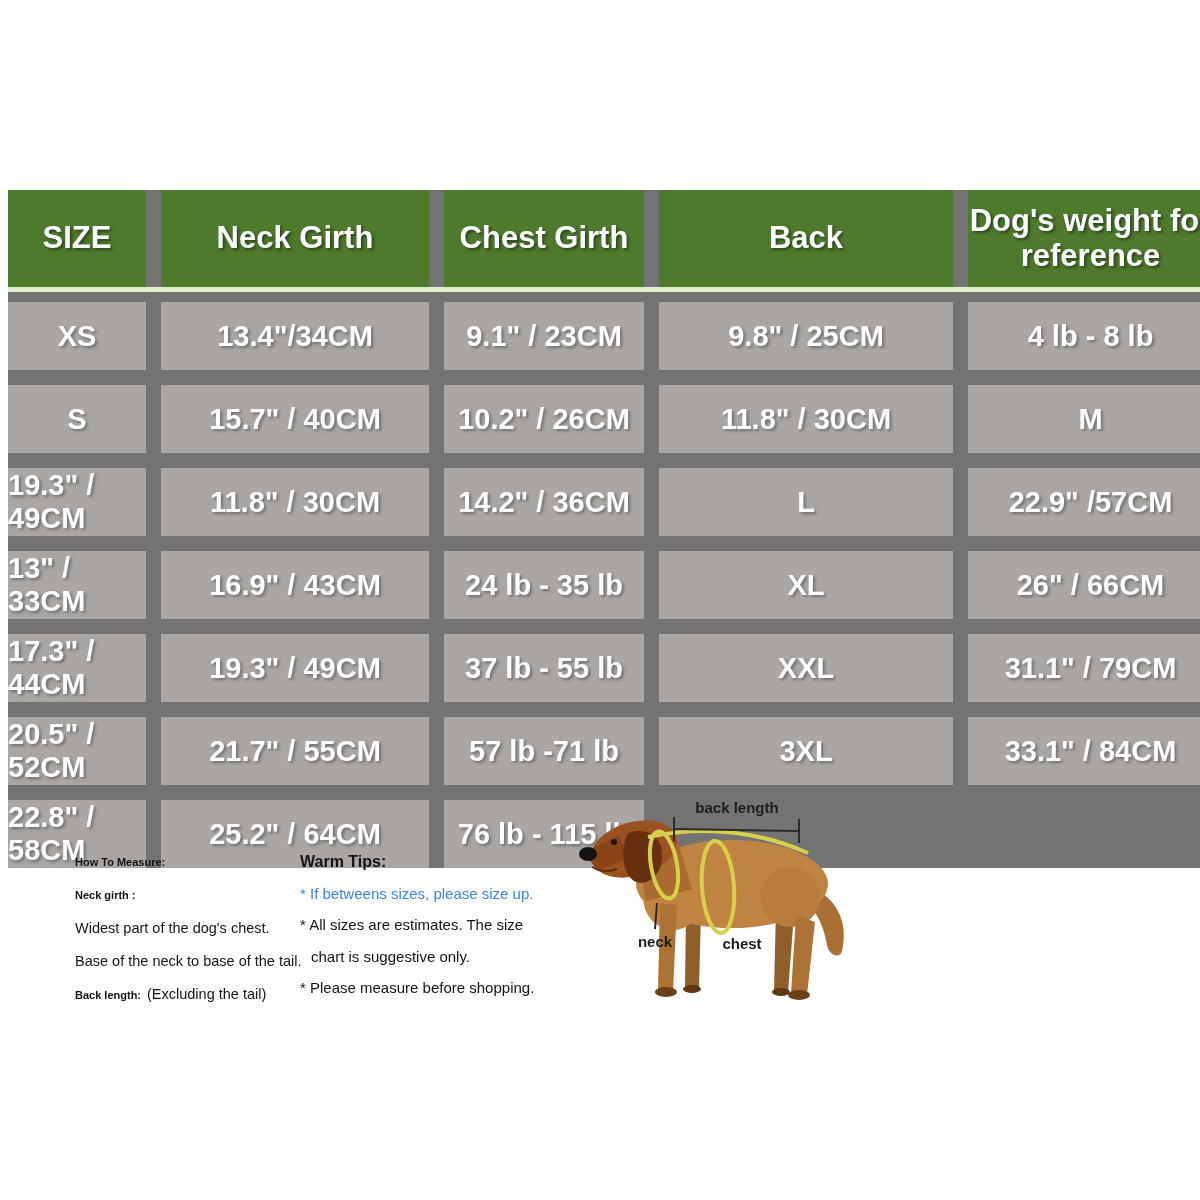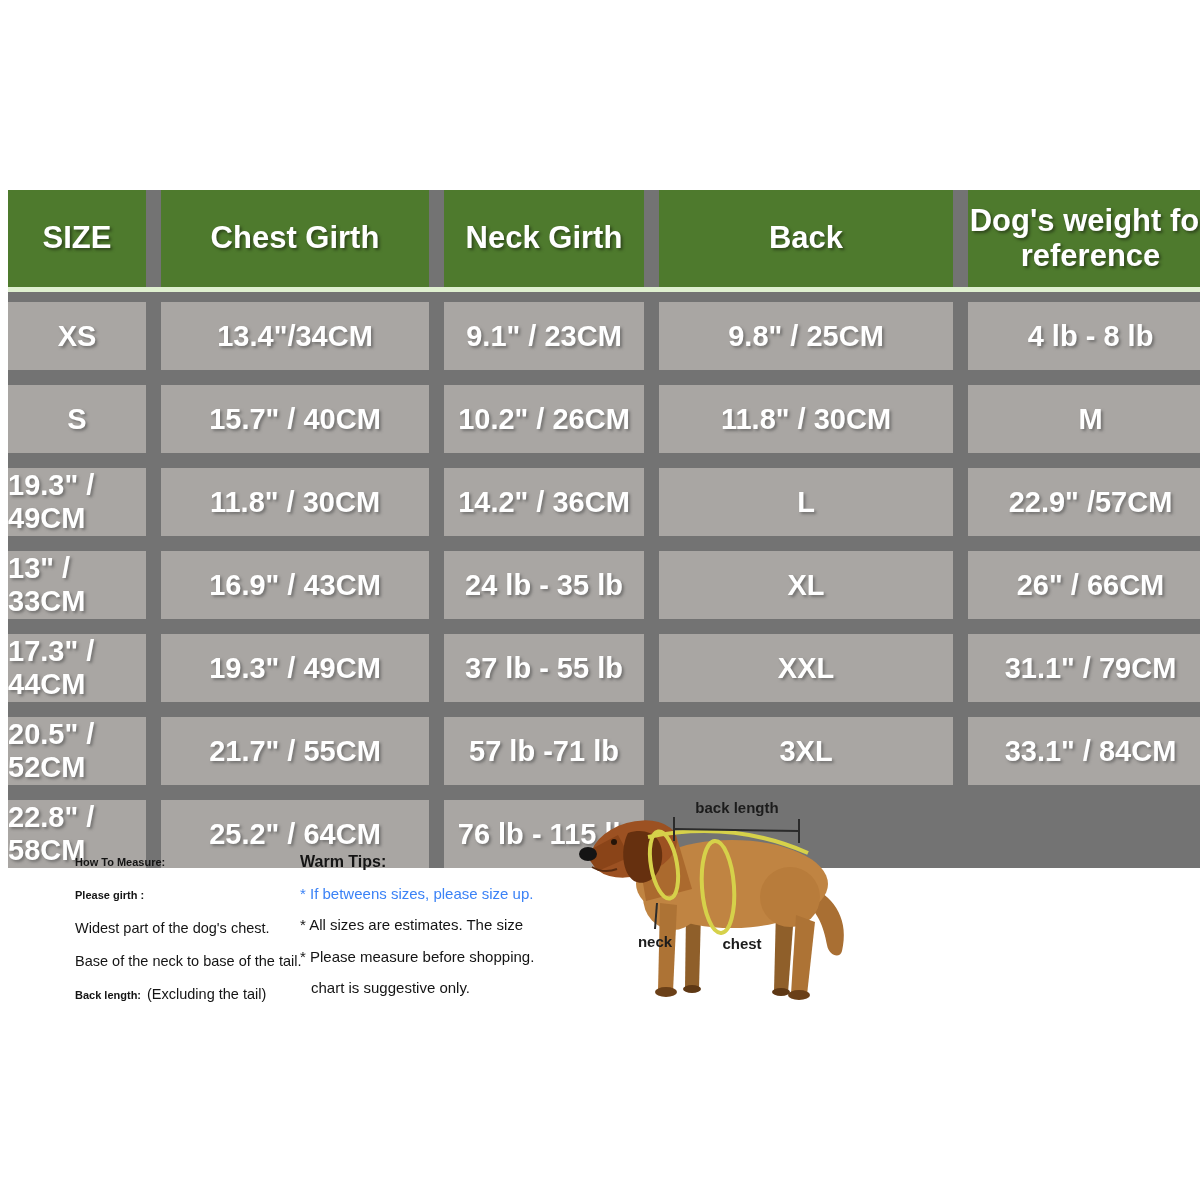--- a/index.html
+++ b/index.html
@@ -97,22 +97,22 @@
     fill: #1c1c1c;
   }
 </style>
 </head>
 <body>
 
 <div class="page">
 
   <div class="size-table">
     <div class="th">SIZE</div>
+    <div class="th">Neck Girth</div>
     <div class="th">Chest Girth</div>
-    <div class="th">Neck Girth</div>
     <div class="th">Back</div>
     <div class="th">Dog's weight for reference</div>
 
     <div class="td">XS</div>
     <div class="td">13.4"/34CM</div>
     <div class="td">9.1" / 23CM</div>
     <div class="td">9.8" / 25CM</div>
     <div class="td">4 lb - 8 lb</div>
 
     <div class="td">S</div>
@@ -147,34 +147,34 @@
     <div class="td">33.1" / 84CM</div>
     <div class="td">22.8" / 58CM</div>
     <div class="td">25.2" / 64CM</div>
     <div class="td">76 lb - 115 lb</div>
 
     <div class="header-sep"></div>
   </div>
 
   <div class="measure-block">
     <div class="line b">How To Measure:</div>
-    <div class="line b">Please girth :</div>
+    <div class="line b">Neck girth :</div>
     <div class="line">Widest part of the dog's chest.</div>
     <div class="line">Base of the neck to base of the tail.</div>
     <div class="line">
       <span class="b">Back length:</span><span class="note">(Excluding the tail)</span>
     </div>
   </div>
 
   <div class="tips-block">
     <div class="line b">Warm Tips:</div>
     <div class="line tip-green">* If betweens sizes, please size up.</div>
     <div class="line">* All sizes are estimates. The size</div>
+    <div class="line indent">chart is suggestive only.</div>
     <div class="line">* Please measure before shopping.</div>
-    <div class="line indent">chart is suggestive only.</div>
   </div>
 
   <div class="dog-wrap">
     <svg viewBox="0 0 335 215">
 
       <path d="M 116 115 L 131 116 L 129 192 L 115 191 Z" fill="#8f5f2a"></path>
       <path d="M 206 112 L 224 116 L 218 196 L 204 194 Z" fill="#8f5f2a"></path>
 
       <path d="M 242 90 C 266 102 279 124 272 154 C 270 162 259 159 257 148 C 254 130 247 112 232 104 Z" fill="#a96f33"></path>
 

